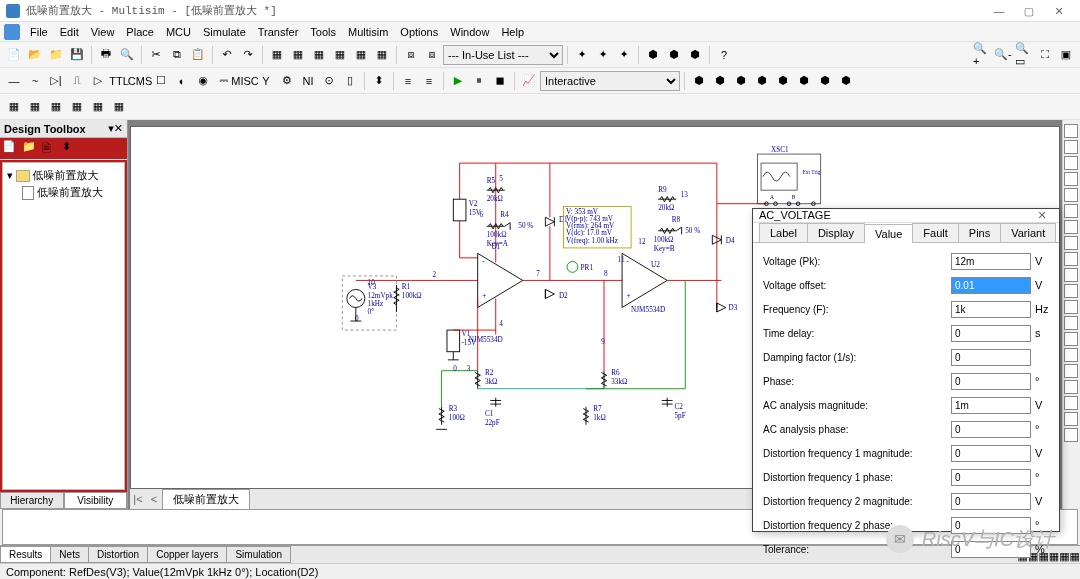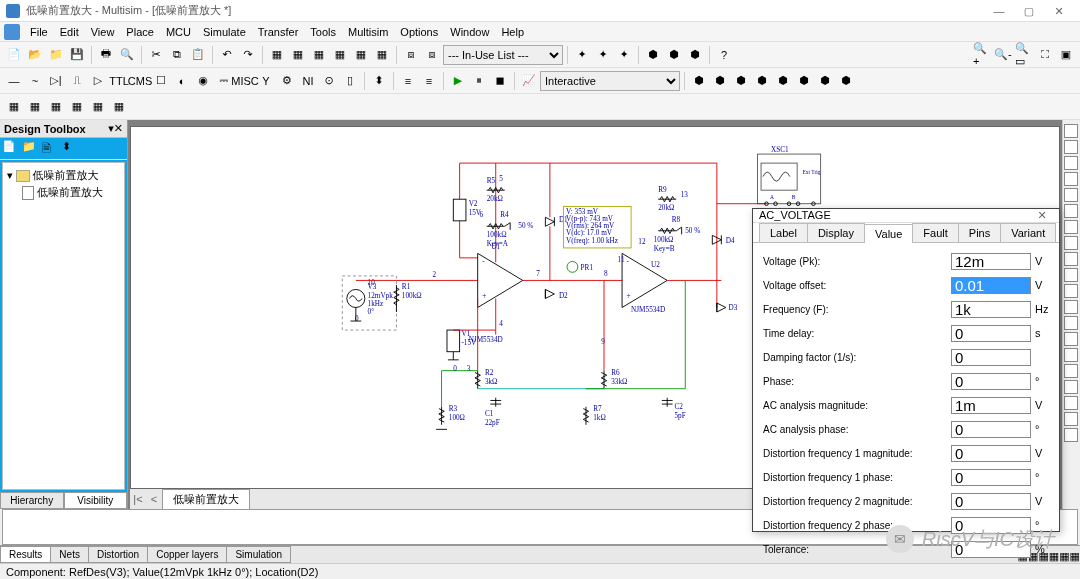--- a/index.html
+++ b/index.html
@@ -1,29 +1,29 @@
 <!DOCTYPE html>
 <html><head>
 <meta charset="utf-8">
 <style>
 * { box-sizing: border-box; margin: 0; padding: 0; font-family: "Microsoft YaHei", Tahoma, sans-serif; }
 body { width: 1080px; height: 579px; overflow: hidden; background: #f0f0f0; font-size: 11px; color: #000; }
 .titlebar { height: 22px; background: #fff; display: flex; align-items: center; padding: 0 6px; border-bottom: 1px solid #ddd; }
 .titlebar .icon { width: 14px; height: 14px; background: #3a7fc4; margin-right: 6px; border-radius: 2px; }
-.titlebar .title { flex: 1; color: #555; font-size: 11px; }
+.titlebar .title { flex: 1; color: #555; font-size: 11px; font-family: Liberation Mono, monospace; }
 .titlebar .wbtn { width: 30px; height: 18px; text-align: center; color: #666; cursor: default; line-height: 18px; }
 .menubar { height: 20px; background: #f5f5f5; display: flex; align-items: center; padding: 0 4px; border-bottom: 1px solid #e0e0e0; }
 .menubar .sys { width: 16px; height: 16px; background: #4a90d9; border-radius: 2px; margin-right: 4px; }
 .menubar .mitem { padding: 2px 6px; cursor: default; }
 .toolbar { height: 26px; background: #f5f5f5; display: flex; align-items: center; padding: 2px 4px; gap: 1px; border-bottom: 1px solid #e0e0e0; }
 .toolbar .tb { width: 20px; height: 20px; border: 1px solid transparent; display: inline-flex; align-items: center; justify-content: center; cursor: default; }
 .toolbar .sep { width: 1px; height: 18px; background: #ccc; margin: 0 3px; }
 .toolbar select { height: 20px; font-size: 11px; border: 1px solid #aaa; }
 .workspace { display: flex; height: calc(100% - 22px - 20px - 26px - 26px - 26px - 54px - 16px); }
-.design-toolbox { width: 128px; background: #0ea5e9; border-right: 1px solid #999; display: flex; flex-direction: column; }
+.design-toolbox { width: 128px; background: #b91c1c; border-right: 1px solid #999; display: flex; flex-direction: column; }
 .dt-titlebar { height: 18px; display: flex; align-items: center; padding: 0 4px; background: #e8e8e8; border-bottom: 1px solid #bbb; }
 .dt-titlebar .t { flex: 1; font-weight: bold; font-size: 11px; }
 .dt-row { height: 22px; display: flex; align-items: center; gap: 2px; padding: 2px; border-bottom: 1px solid #e8e8e8; }
 .dt-row .tb { width: 18px; height: 18px; }
 .dt-tree { flex: 1; background: #fff; border: 1px solid #bbb; margin: 2px; padding: 4px; overflow: auto; }
 .dt-tree .node { display: flex; align-items: center; gap: 3px; padding: 1px 0; }
 .dt-tree .ind { width: 12px; }
 .dt-tree .folder { width: 14px; height: 12px; background: #f5d870; border: 1px solid #aa8; }
 .dt-tree .file { width: 12px; height: 14px; background: #fff; border: 1px solid #888; }
 .dt-tabs { display: flex; }
@@ -47,21 +47,21 @@
 .dialog { position: absolute; left: 752px; top: 208px; width: 308px; height: 324px; background: #fff; border: 1px solid #444; box-shadow: 2px 2px 8px rgba(0,0,0,.25); display: flex; flex-direction: column; }
 .dialog .dlg-title { height: 22px; display: flex; align-items: flex-start; padding: 0 6px; background: #fff; border-bottom: 1px solid #ddd; }
 .dialog .dlg-title .t { flex: 1; font-size: 11px; }
 .dialog .dlg-title .x { width: 22px; text-align: center; color: #666; }
 .dialog .dlg-tabs { height: 22px; display: flex; align-items: flex-end; padding: 0 6px; gap: 0; border-bottom: 1px solid #bbb; }
 .dialog .dlg-tabs .dtab { padding: 3px 10px; border: 1px solid #bbb; border-bottom: none; background: #f0f0f0; font-size: 11px; margin-right: -1px; }
 .dialog .dlg-tabs .dtab.active { background: #fff; position: relative; top: 1px; }
 .dialog .dlg-body { flex: 1; padding: 8px 10px; display: flex; flex-direction: column; gap: 4px; }
 .dialog .row { display: flex; align-items: center; height: 20px; }
 .dialog .row .lbl { flex: 1; font-size: 10px; }
-.dialog .row input { width: 80px; height: 17px; border: 1px solid #888; font-size: 15px; padding: 0 3px; }
+.dialog .row input { width: 80px; height: 17px; border: 1px solid #888; font-size: 10px; padding: 0 3px; }
 .dialog .row input.sel { background: #3399ff; color: #fff; }
 .dialog .row .unit { width: 18px; text-align: left; padding-left: 4px; font-size: 11px; }
 .watermark { position: absolute; right: 26px; bottom: 26px; display: flex; align-items: center; gap: 8px; color: #b0b0b0; font-size: 20px; font-style: italic; font-weight: 500; pointer-events: none; }
 .watermark .logo { width: 28px; height: 28px; border-radius: 50%; background: #ddd; display: flex; align-items: center; justify-content: center; font-size: 14px; font-style: normal; color: #888; }
 svg text { font-size: 8px; fill: #00a; font-family: Tahoma; }
 svg .red { stroke: #d00; }
 svg .blk { stroke: #000; }
 svg .grn { stroke: #090; }
 svg .cyan { stroke: #0aa; }
 svg line, svg polyline, svg polygon, svg rect, svg circle, svg path { fill: none; stroke-width: 1; }

